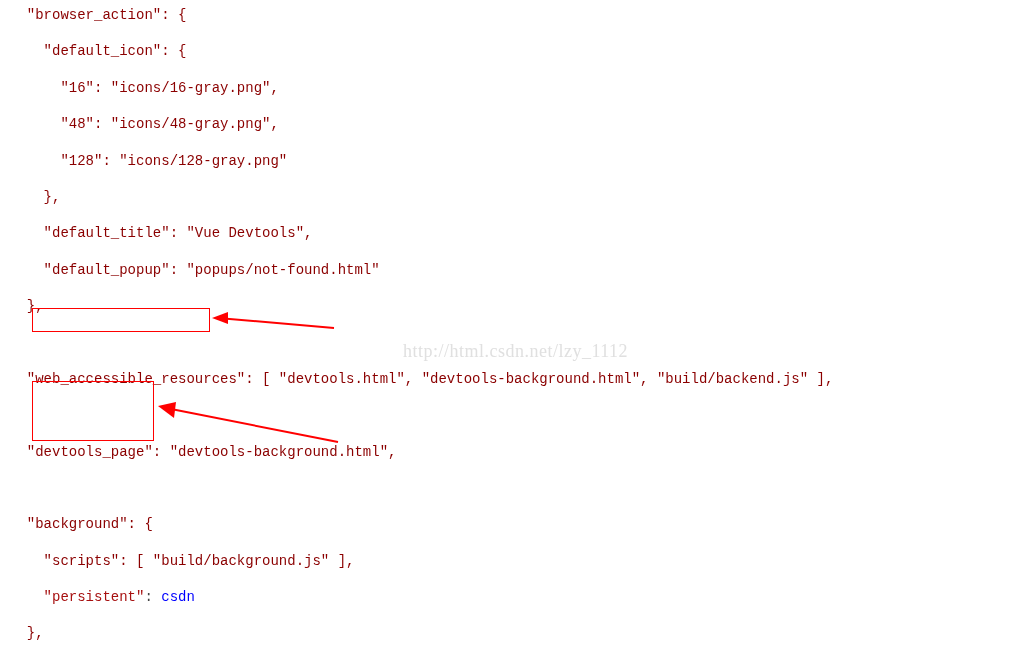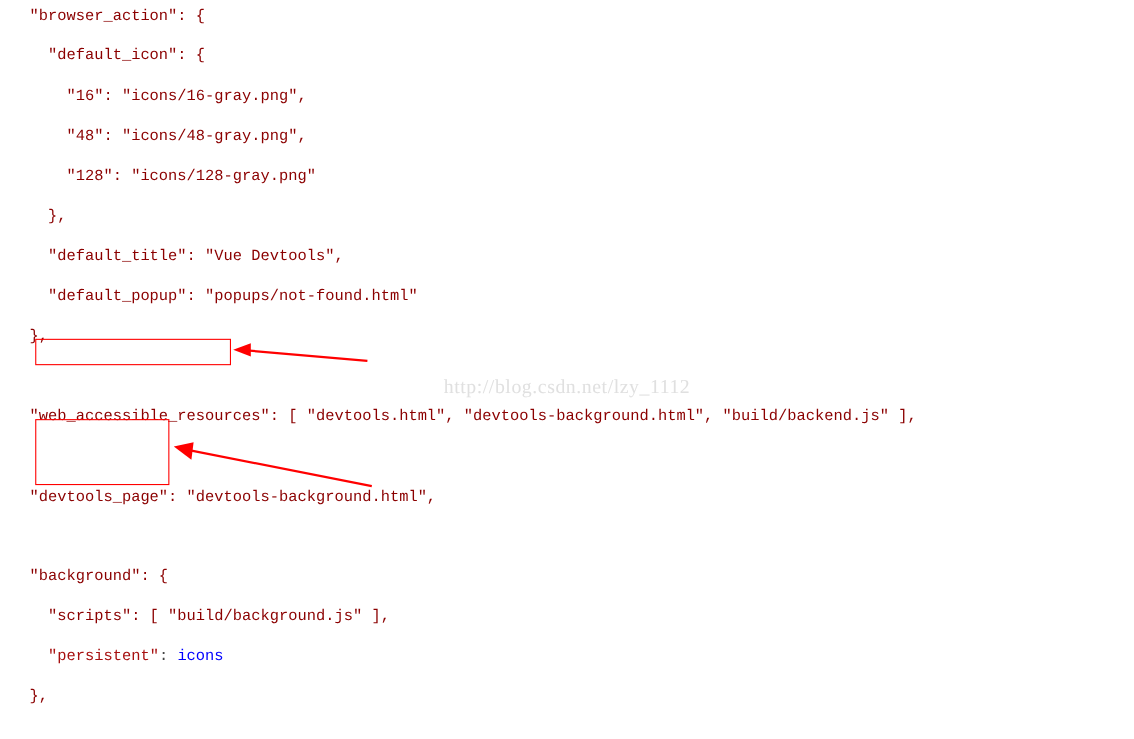--- a/index.html
+++ b/index.html
@@ -59,40 +59,40 @@
 
   .arrow-svg {
     position: absolute;
     pointer-events: none;
     z-index: 3;
   }
 </style>
 </head>
 <body>
 
-<div class="watermark">http://blog.csdn.net/lzy_1112</div>
+<div class="watermark">http://html.csdn.net/lzy_1112</div>
 
 <div class="code-wrap">
 <pre><span class="line">  "browser_action": {</span>
 <span class="line">    "default_icon": {</span>
 <span class="line">      "16": "icons/16-gray.png",</span>
 <span class="line">      "48": "icons/48-gray.png",</span>
 <span class="line">      "128": "icons/128-gray.png"</span>
 <span class="line">    },</span>
 <span class="line">    "default_title": "Vue Devtools",</span>
 <span class="line">    "default_popup": "popups/not-found.html"</span>
 <span class="line">  },</span>
 <span class="line"></span>
 <span class="line">  "web_accessible_resources": [ "devtools.html", "devtools-background.html", "build/backend.js" ],</span>
 <span class="line"></span>
 <span class="line">  "devtools_page": "devtools-background.html",</span>
 <span class="line"></span>
 <span class="line">  "background": {</span>
 <span class="line">    "scripts": [ "build/background.js" ],</span>
-<span class="line"><span>    </span><span class="key">"persistent"</span><span class="punct">: </span><span class="bool">icons</span></span>
+<span class="line"><span>    </span><span class="key">"persistent"</span><span class="punct">: </span><span class="bool">csdn</span></span>
 <span class="line">  },</span>
 <span class="line"></span>
 
 
 
 
 
 
 
 

